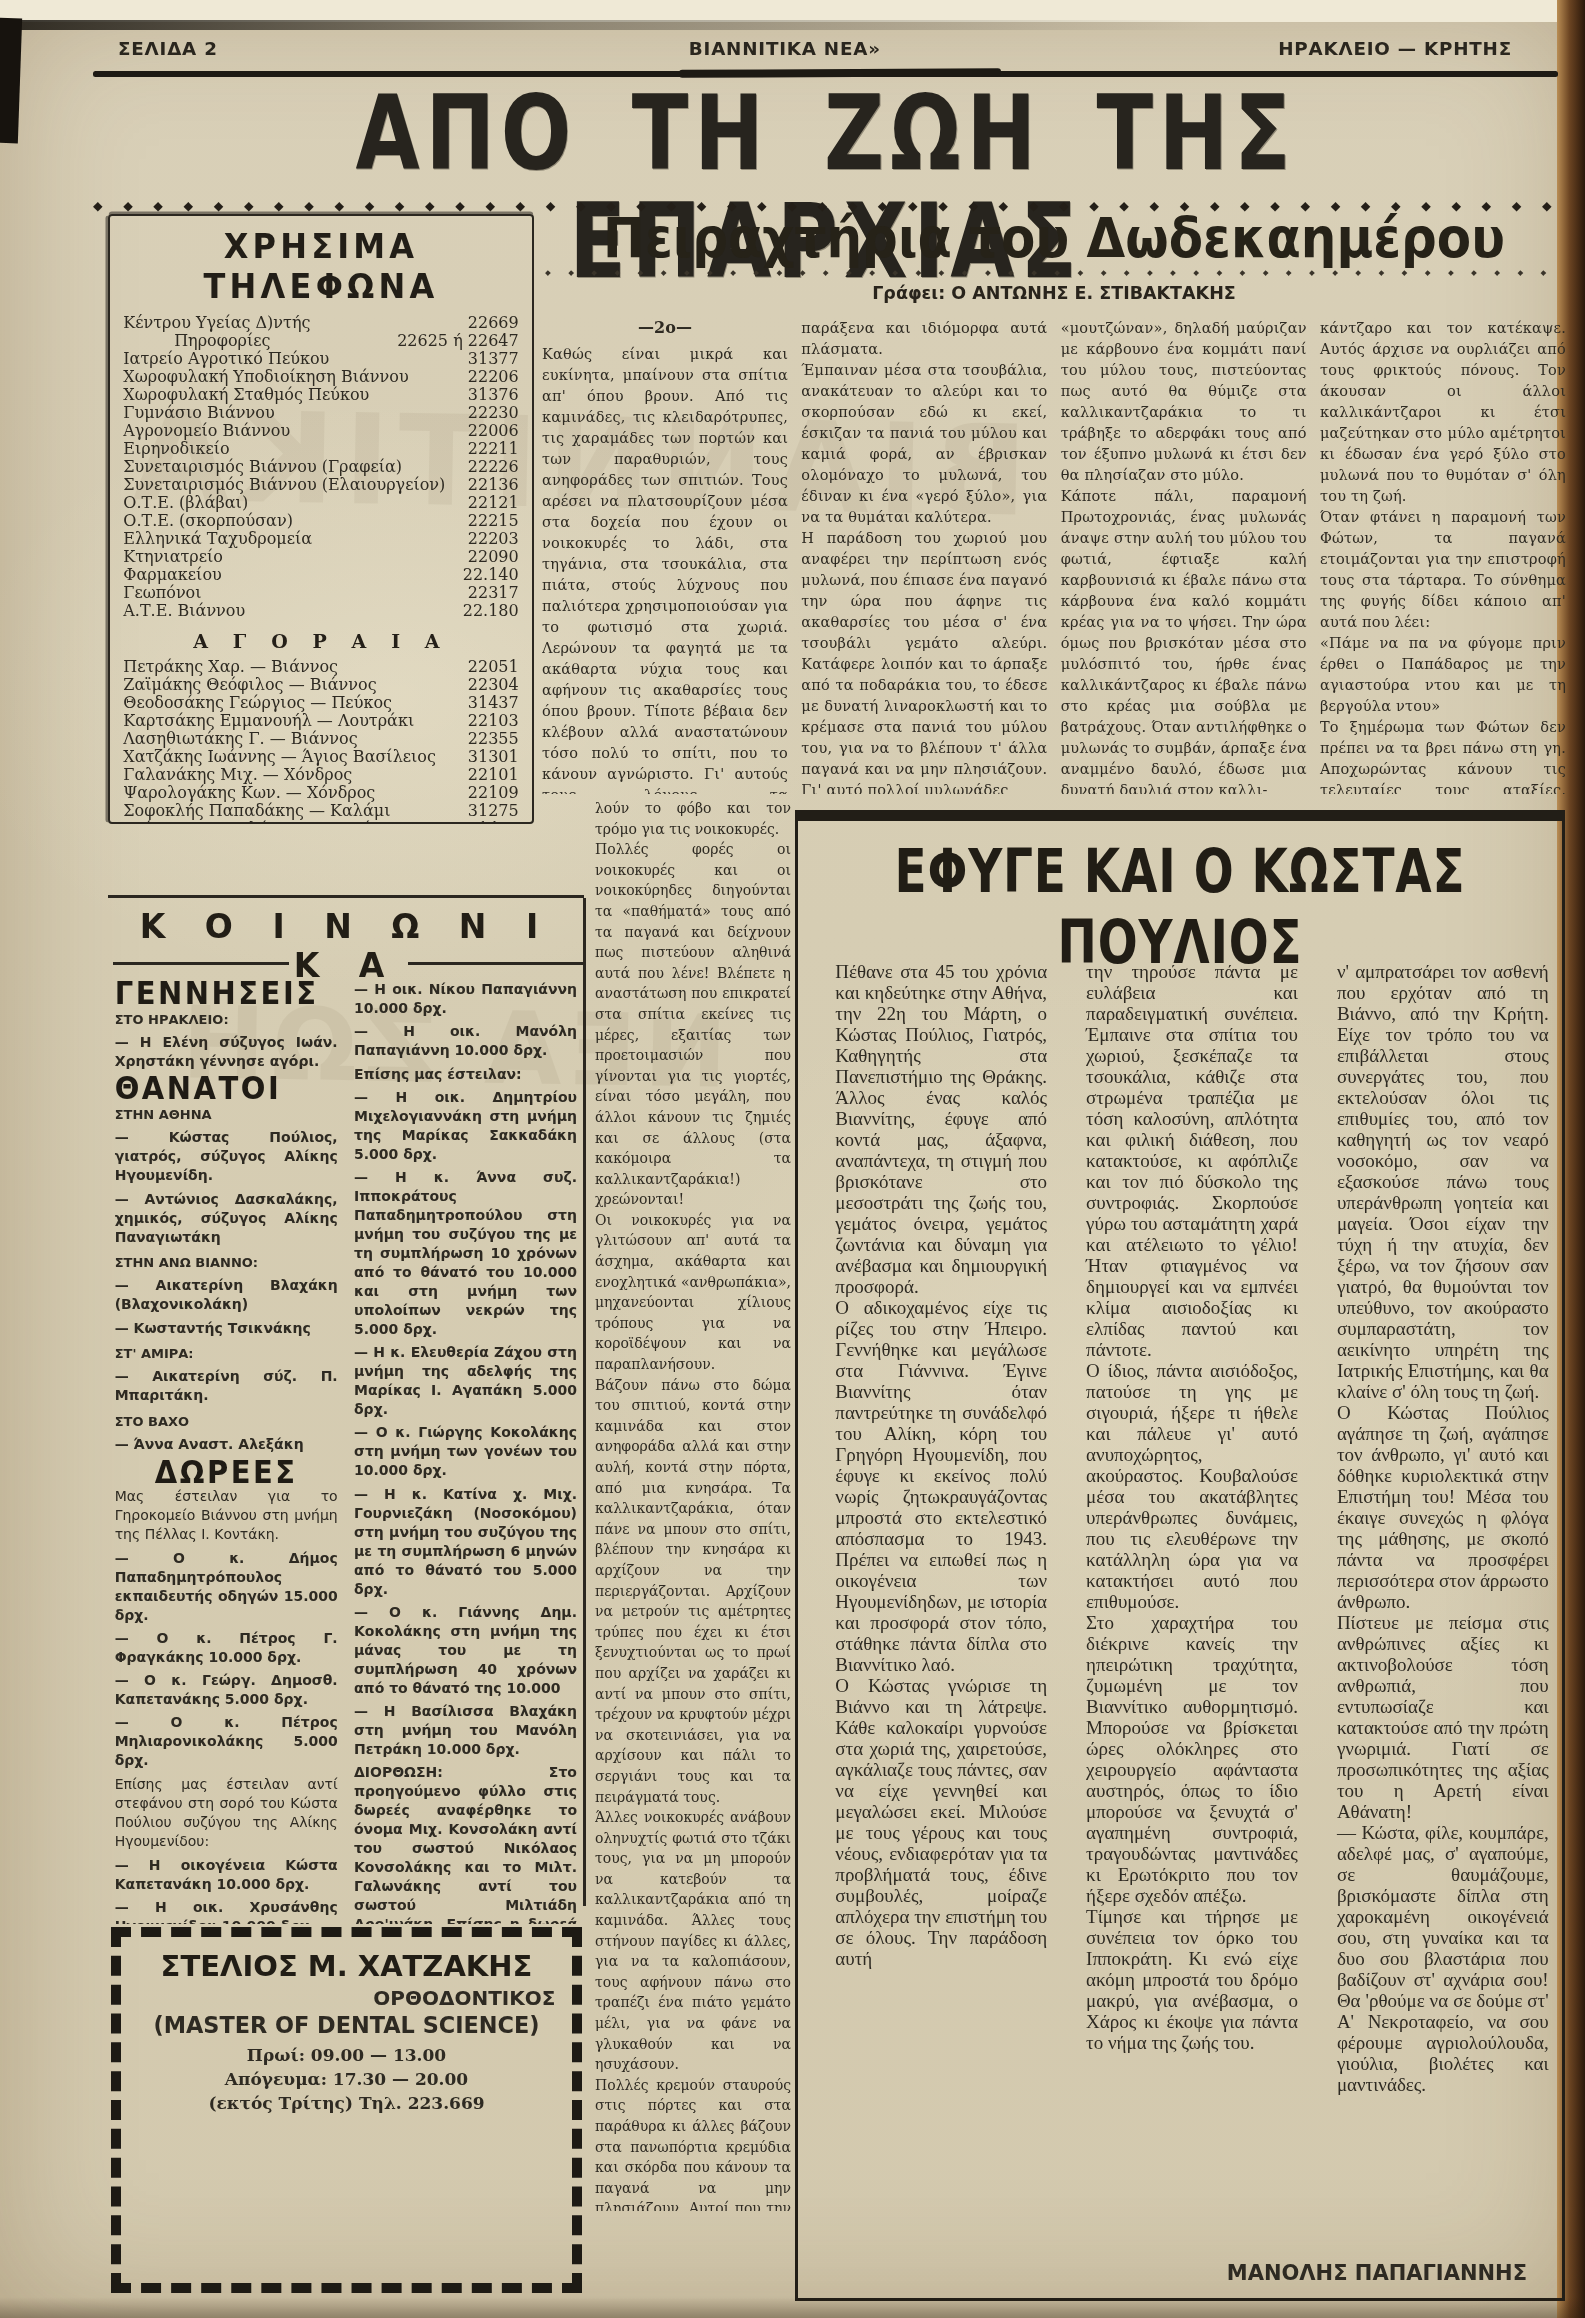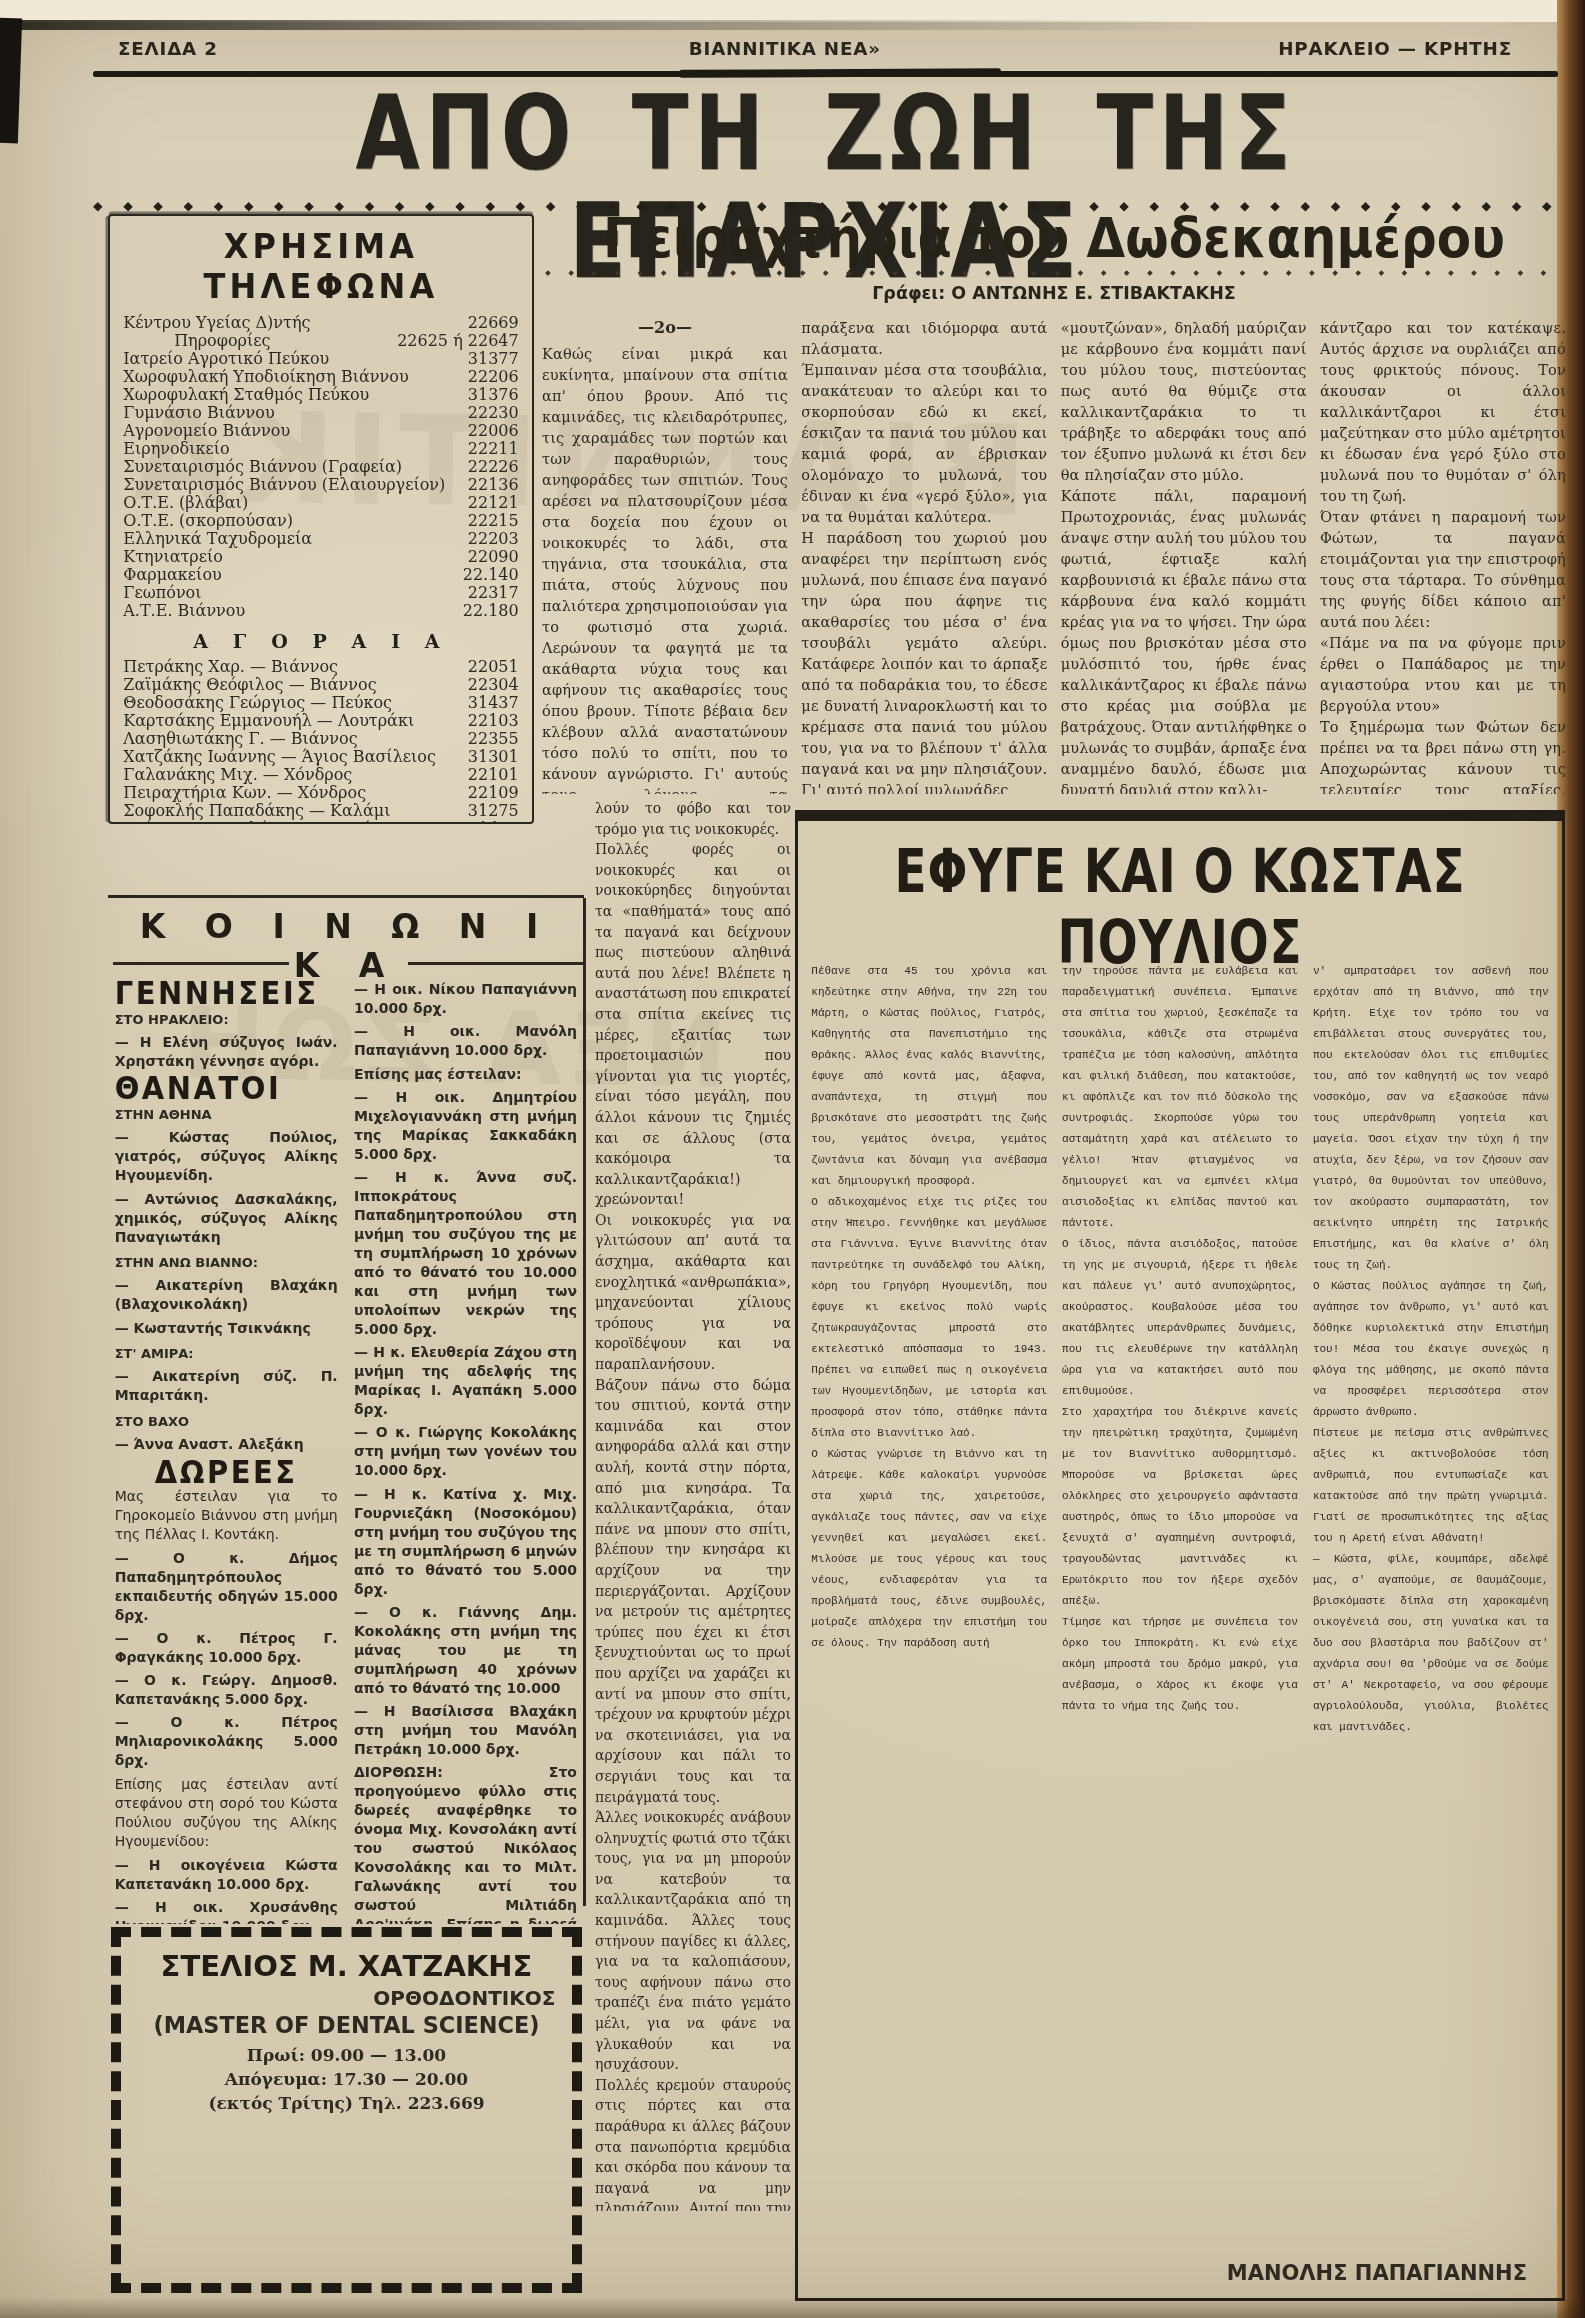--- a/index.html
+++ b/index.html
@@ -75,21 +75,21 @@
   .k-sub{font-weight:bold;font-size:13px;margin:6.7px 0 1.7px;}
   .k-item{margin:4.2px 0;white-space:pre-line;font-weight:bold;}
   .k-intro{margin:5px 0;}
 
   
   .obituary{position:absolute;left:795px;top:810px;width:770px;height:1491px;box-sizing:border-box;
         border:3.3px solid #221e17;border-top:11.6px solid #221e17;padding:8.3px 13.3px 11.6px;overflow:hidden;}
   .ob-title{margin:6.7px 0 15px;text-align:center;font-family:"DejaVu Sans",sans-serif;font-weight:bold;
         font-size:47px;color:#211d15;letter-spacing:0.8px;transform:scaleY(1.28);transform-origin:top center;}
   .ob-cols{display:flex;gap:15px;height:1337px;overflow:hidden;}
-  .ob-col{flex:1 1 0;font-family:Liberation Mono, monospace;font-size:11px;line-height:21px;text-align:justify;white-space:pre-line;}
+  .ob-col{flex:1 1 0;font-family:Liberation Serif, serif;font-size:19px;line-height:21px;text-align:justify;white-space:pre-line;margin-left:24px;}
   .ob-sign{position:absolute;right:35px;bottom:13.3px;font-family:"DejaVu Sans",sans-serif;font-weight:bold;font-size:21px;}
 
   
   .ad{position:absolute;left:111px;top:1927px;width:471px;height:366px;box-sizing:border-box;
         border:10px dashed #1d1a14;padding:8.3px 16.6px;overflow:hidden;}
   .ad-h1{margin:3.3px 0 1.7px;text-align:center;font-family:"DejaVu Sans",sans-serif;font-weight:bold;font-size:29px;color:#211d15;}
   .ad-h2{margin:3.3px 0 0;text-align:right;font-family:"DejaVu Sans",sans-serif;font-weight:bold;font-size:20px;}
   .ad-h3{margin:1.7px 0 5px;text-align:center;font-family:"DejaVu Sans",sans-serif;font-weight:bold;font-size:22.4px;}
   .ad-body{font-size:16px;line-height:21.6px;font-weight:600;text-align:justify;white-space:pre-line;}
   .ad-times{margin-top:5px;text-align:center;font-size:17px;font-weight:bold;line-height:24px;white-space:pre-line;}
@@ -241,21 +241,21 @@
           <span class="pname">Χατζάκης Ιωάννης — Άγιος Βασίλειος</span>
           <span class="pnum">31301</span>
         </div>
 
         <div class="prow">
           <span class="pname">Γαλανάκης Μιχ. — Χόνδρος</span>
           <span class="pnum">22101</span>
         </div>
 
         <div class="prow">
-          <span class="pname">Πειραχτήρια Κων. — Χόνδρος</span>
+          <span class="pname">Ψαρολογάκης Κων. — Χόνδρος</span>
           <span class="pnum">22109</span>
         </div>
 
         <div class="prow">
           <span class="pname">Σοφοκλής Παπαδάκης — Καλάμι</span>
           <span class="pnum">31275</span>
         </div>
 
         <div class="prow">
           <span class="pname">Ιωάννης Κονσολάκης — Αμιρά</span>

